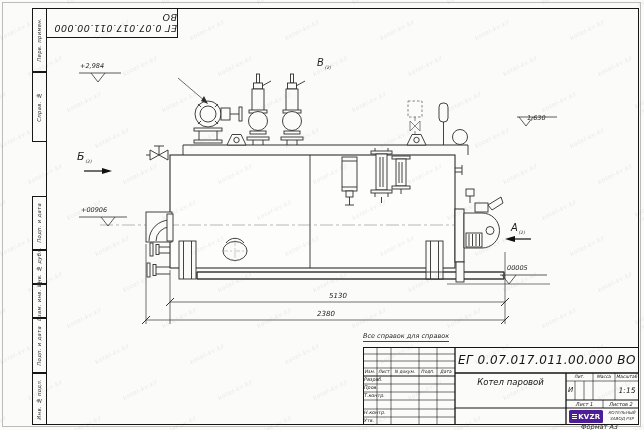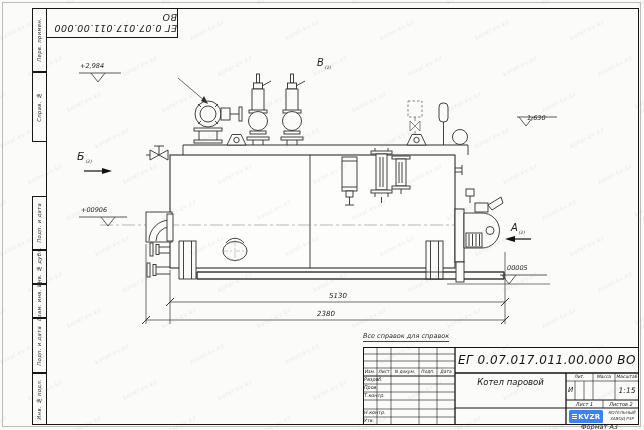--- a/index.html
+++ b/index.html
@@ -11,21 +11,21 @@
   .ctr{text-align:center;}
   .sub{font-size:4.5px;vertical-align:sub;margin-left:1px;color:#333;}
   .outer-border{position:absolute;left:2px;top:2px;width:639px;height:425px;border:1px solid #bcbcba;box-sizing:border-box;}
   .frame{position:absolute;left:46px;top:8px;width:593px;height:417px;border:1.6px solid #161616;box-sizing:border-box;}
   .stamp-tl{position:absolute;left:46px;top:8px;width:132px;height:30px;border:1.4px solid #161616;box-sizing:border-box;display:flex;align-items:center;justify-content:center;}
   .stamp-tl span{transform:rotate(180deg);font-style:italic;font-size:9.5px;color:#1a1a1a;letter-spacing:0.4px;}
   .sidebox{position:absolute;left:32px;width:14.5px;border:1.1px solid #161616;box-sizing:border-box;display:flex;align-items:center;justify-content:center;}
   .vtext{writing-mode:vertical-rl;transform:rotate(180deg);font-size:5.3px;font-style:italic;color:#2a2a2a;letter-spacing:0.3px;white-space:nowrap;}
   .tb{position:absolute;left:363px;top:347px;width:276px;height:78px;border:1.6px solid #141414;box-sizing:border-box;background:transparent;}
   .tb-label{position:absolute;font-style:italic;color:#141414;display:flex;align-items:center;justify-content:center;line-height:1;}
-  .logo-box{position:absolute;left:569px;top:410px;width:34px;height:13px;background:#3b82f6;border-radius:1.5px;
+  .logo-box{position:absolute;left:569px;top:410px;width:34px;height:13px;background:#4c1d95;border-radius:1.5px;
             display:flex;align-items:center;justify-content:center;gap:1.5px;text-align:right;}
   .logo-box .bars{display:flex;flex-direction:column;gap:1px;}
   .logo-box .bars i{display:block;width:5px;height:1.3px;background:#fff;}
   .logo-box .word{color:#fff;font-weight:bold;font-size:7px;letter-spacing:0.2px;font-family:"DejaVu Sans",sans-serif;}
   .company{position:absolute;left:606px;top:410px;width:32px;font-size:4.2px;font-style:italic;color:#333;text-align:center;line-height:1.35;}
   #wm{position:absolute;inset:0;pointer-events:none;z-index:30;}
   #wm span{position:absolute;font-size:6px;font-style:italic;transform:rotate(-27deg);letter-spacing:0.5px;}
   svg{position:absolute;left:0;top:0;z-index:5;}
   .lblz{z-index:8;}
 </style>

